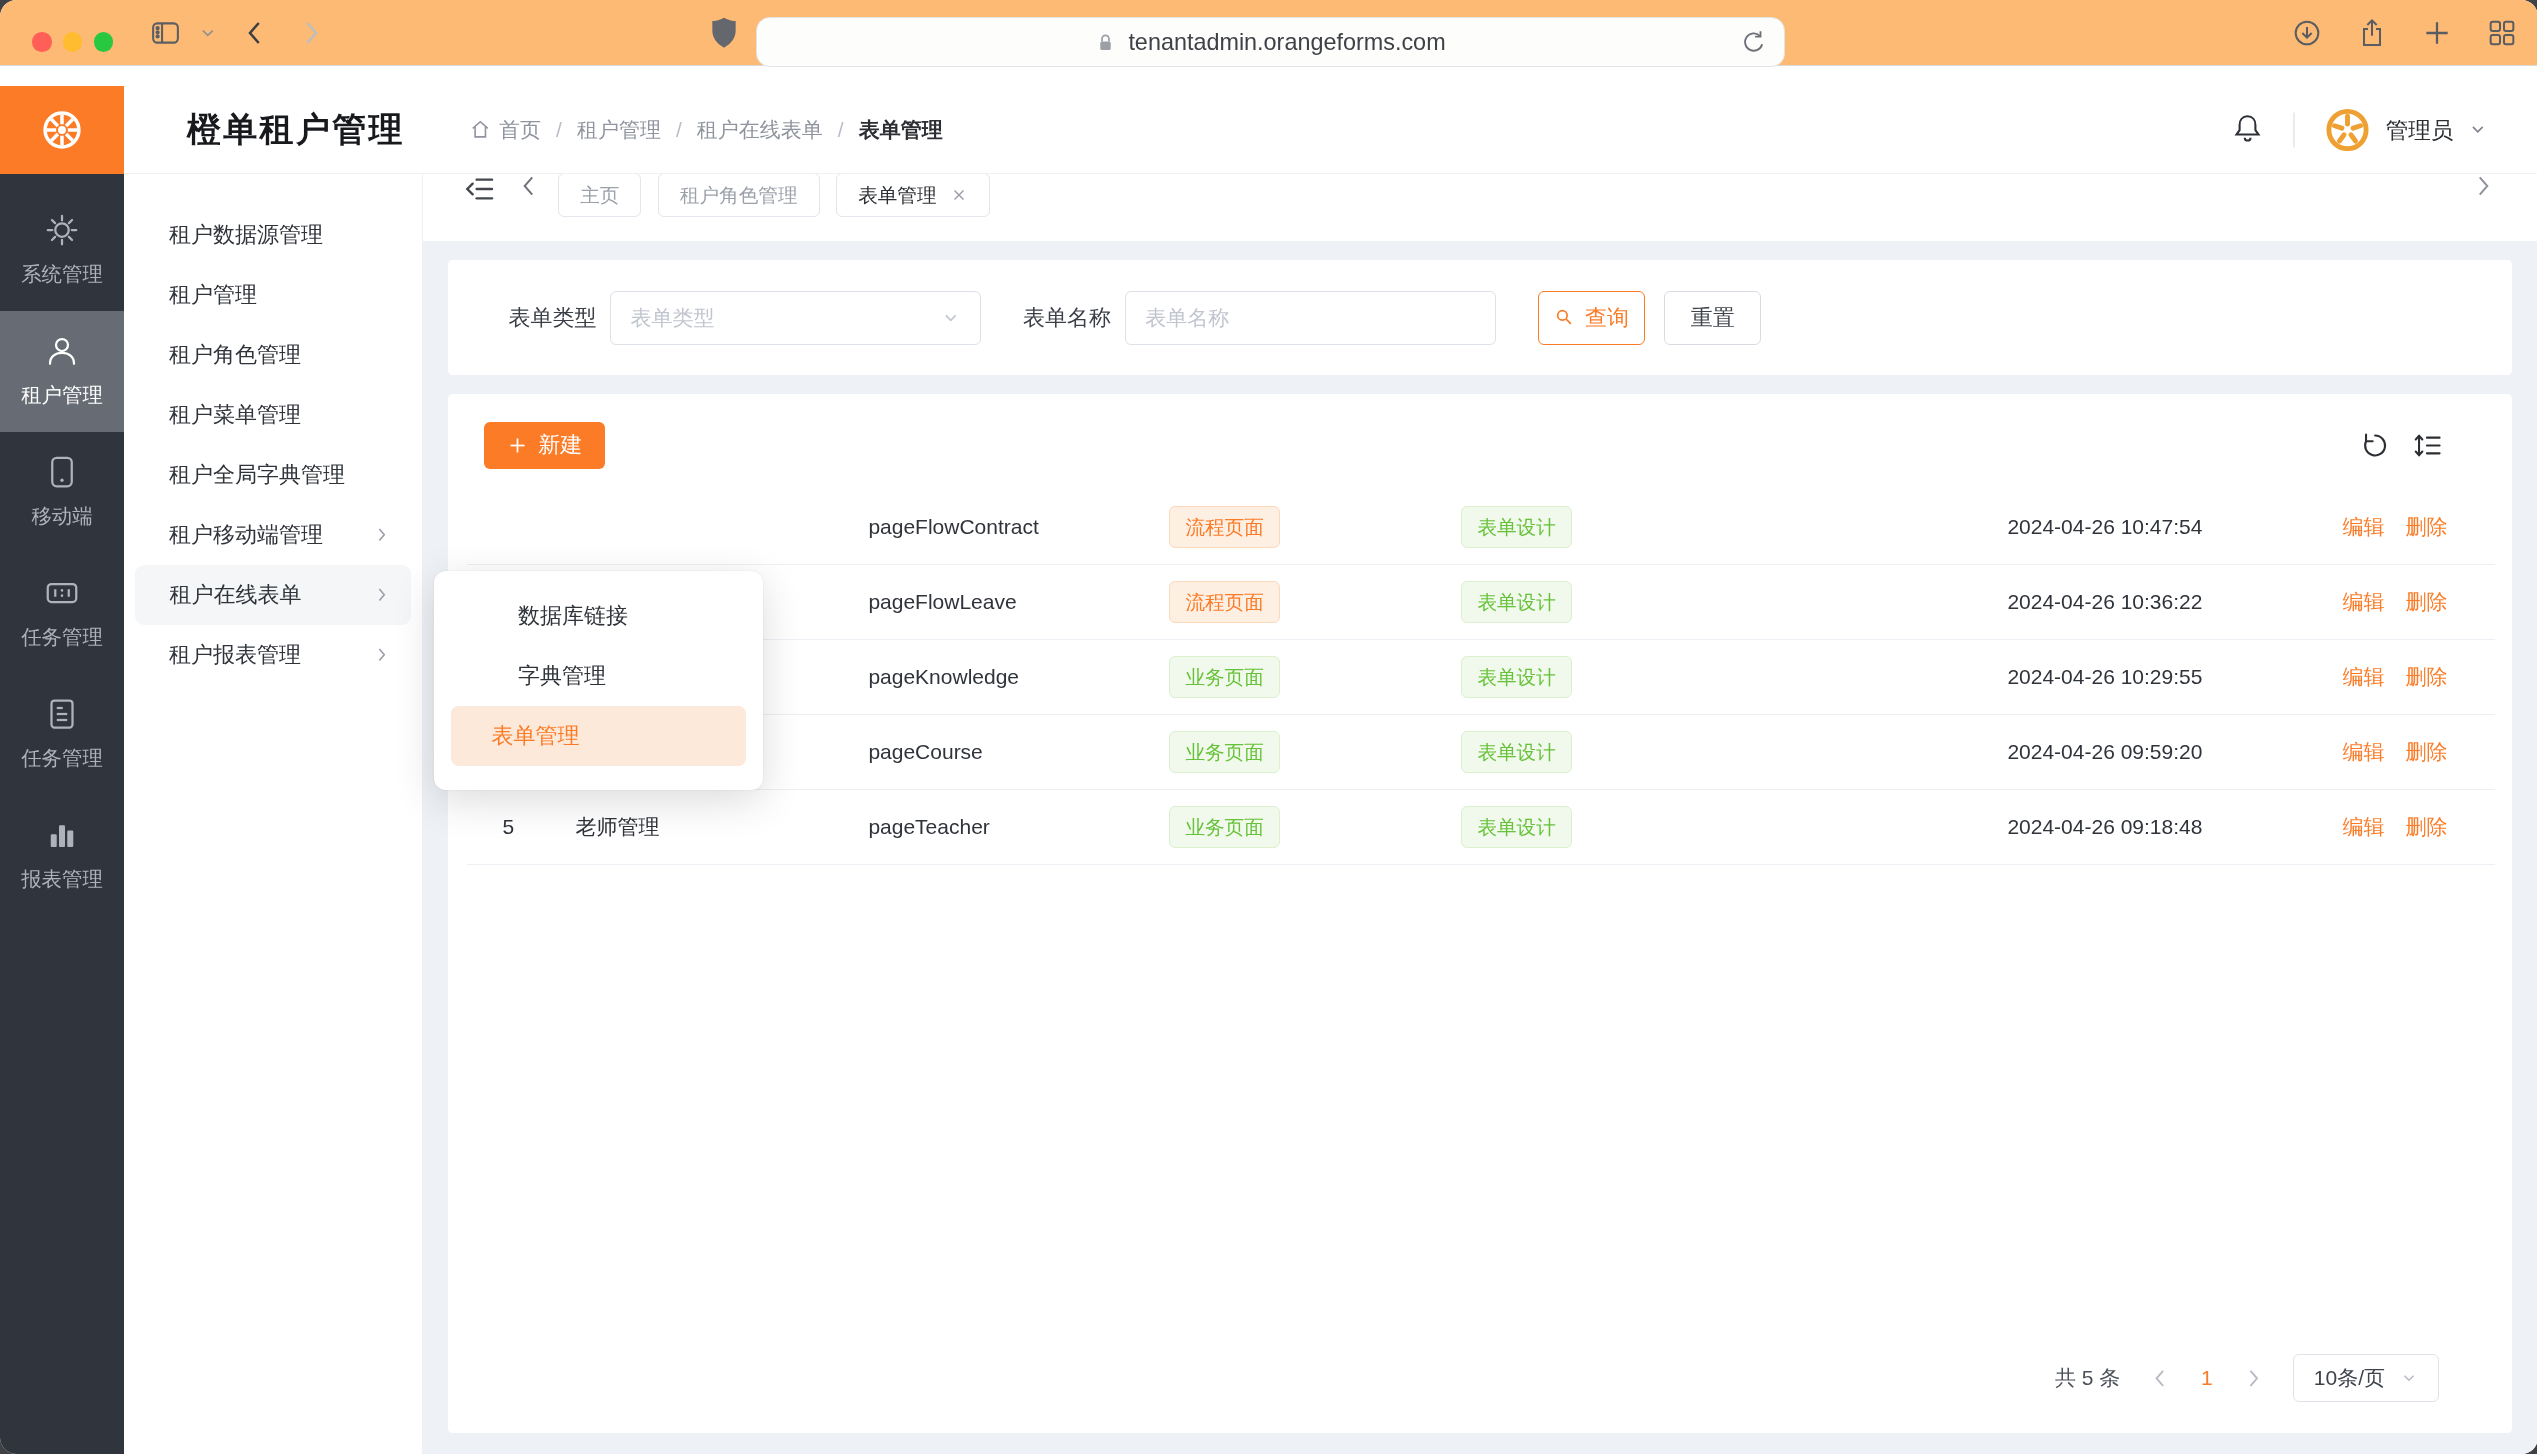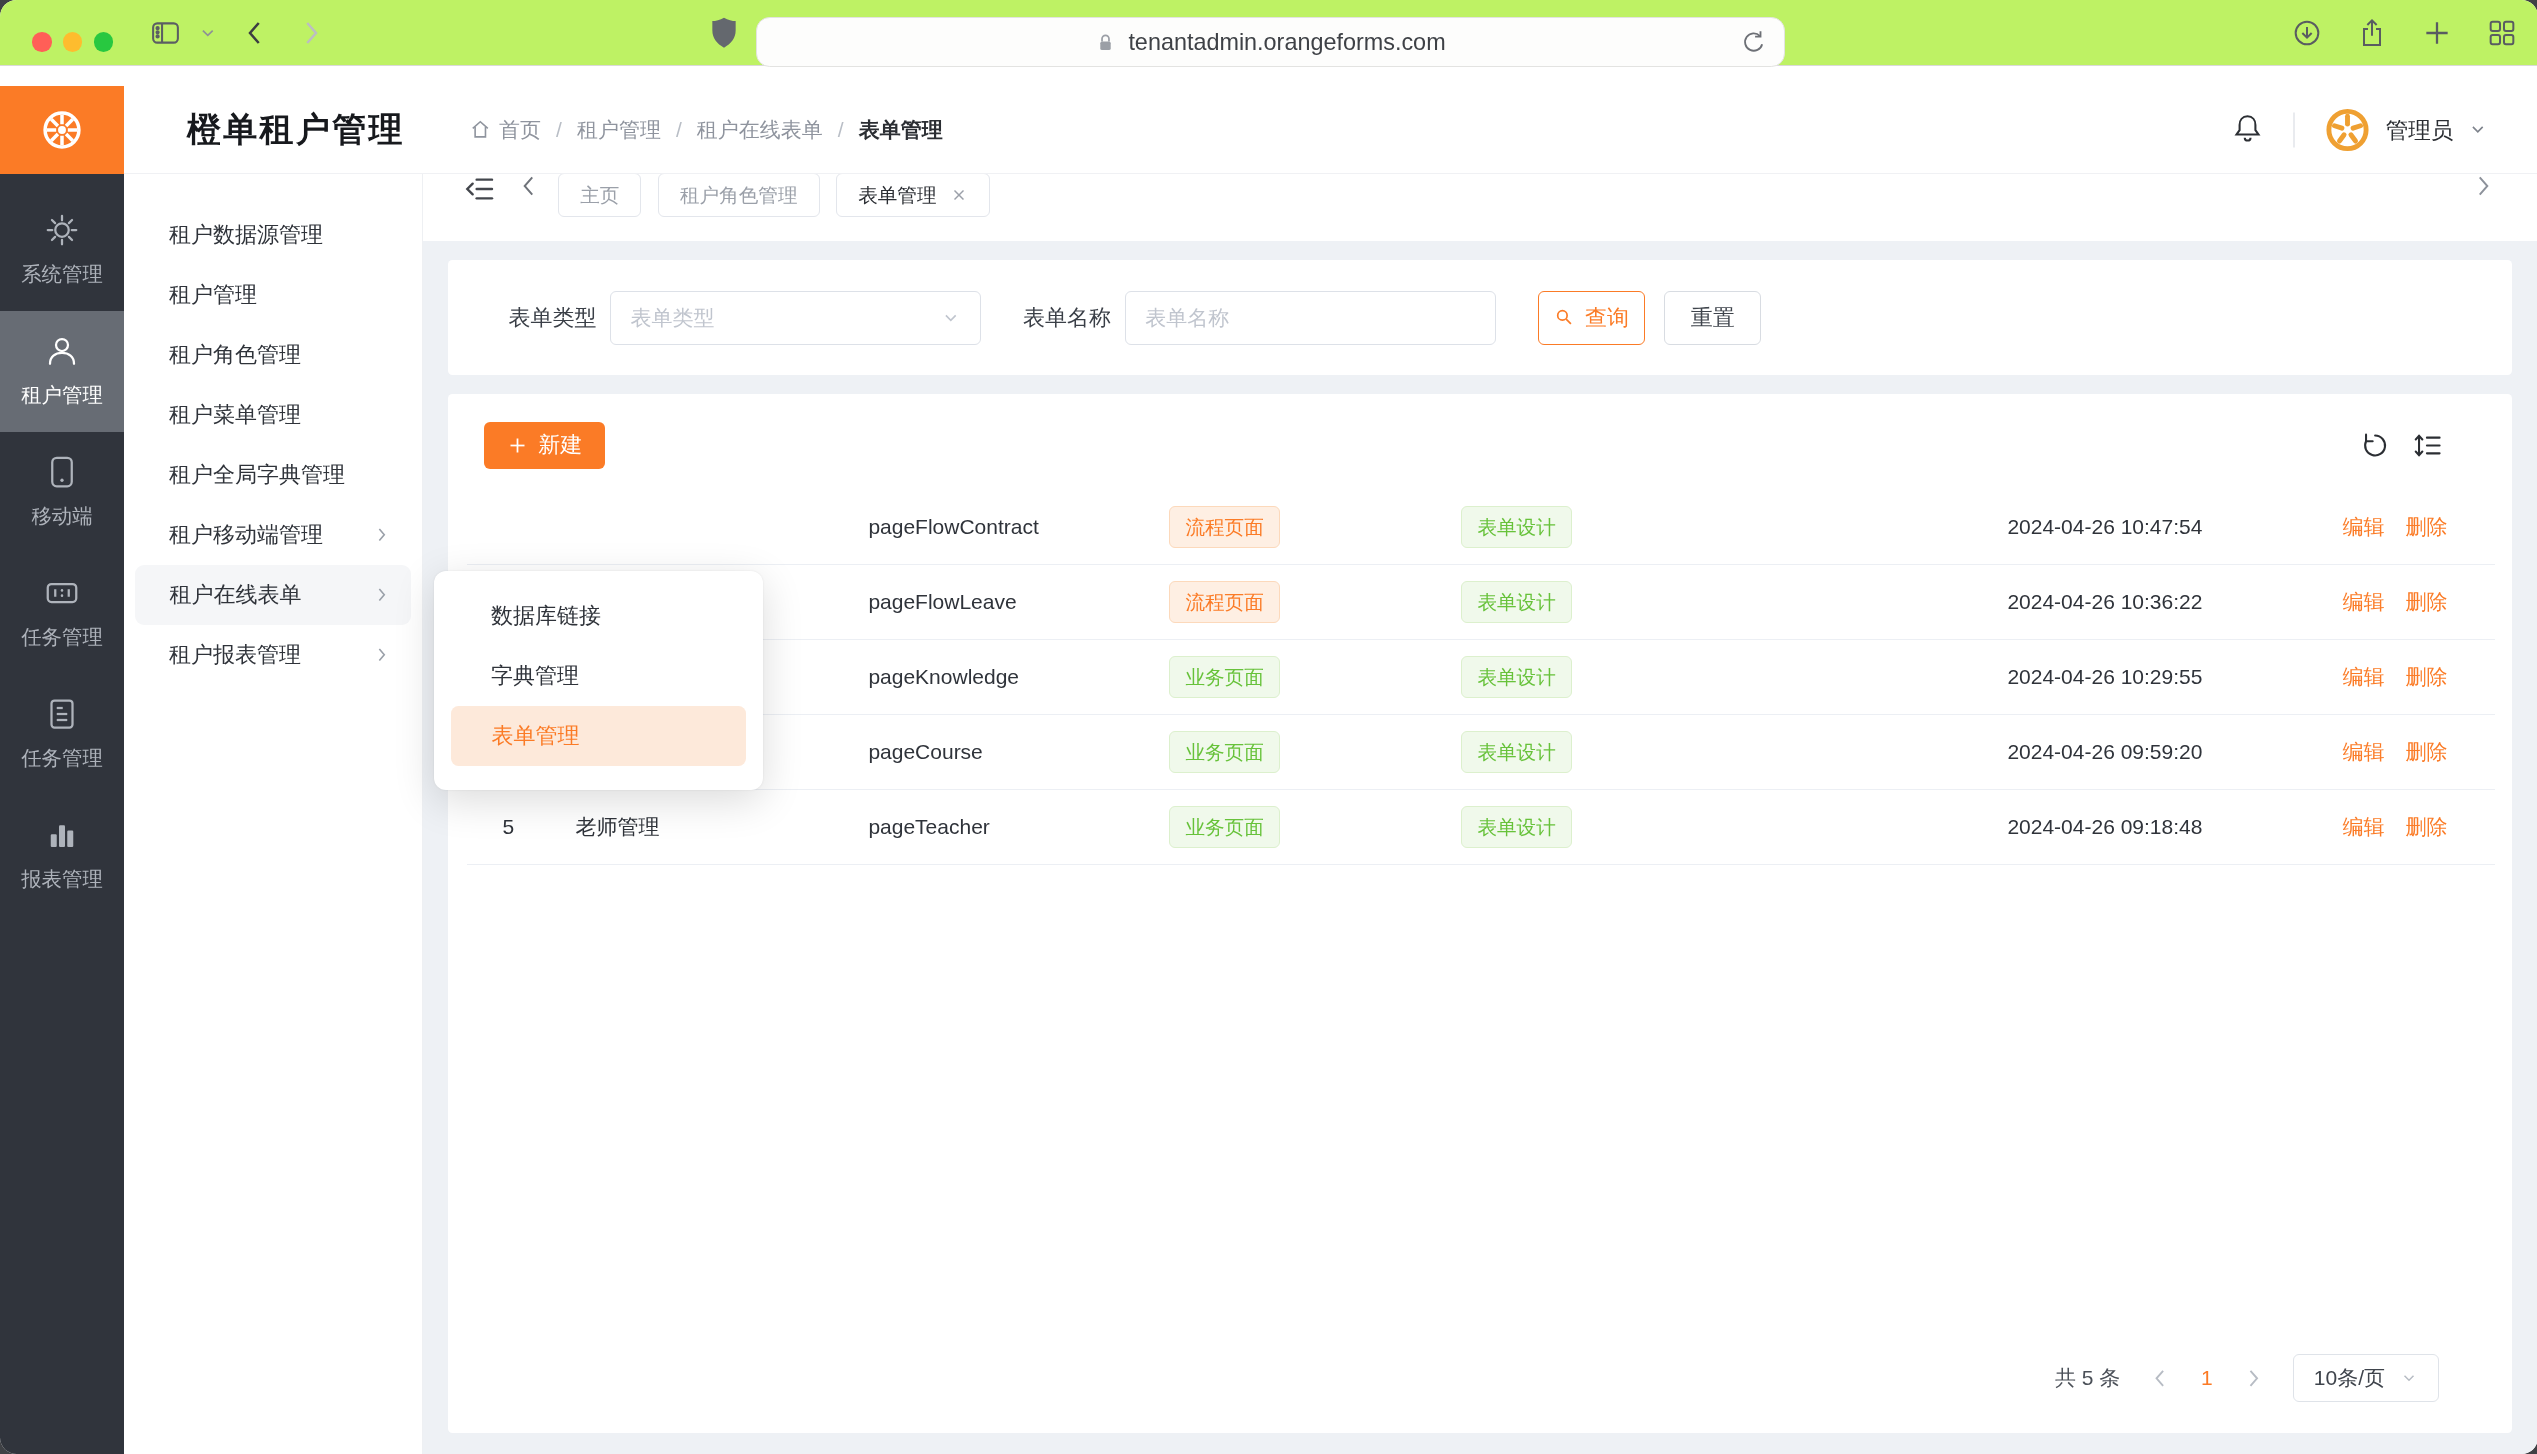--- a/index.html
+++ b/index.html
@@ -1,21 +1,21 @@
 <!DOCTYPE html>
 <html style="font-size:12px"><head>
 <meta charset="utf-8">
 <style>
   * { margin:0; padding:0; box-sizing:border-box; }
   html,body { width:100%; height:100%; }
   body { background:#3f4145; font-family:"Liberation Sans", sans-serif; }
   .screen { position:relative; width:2538px; height:1454px; border-radius:16.6px; overflow:hidden; background:#fff; }
 
   
-  .chrome { position:absolute; top:0; left:0; right:0; height:66px; background:#bef264; border-bottom:1.5px solid #dadad8; }
+  .chrome { position:absolute; top:0; left:0; right:0; height:66px; background:#fdba74; border-bottom:1.5px solid #dadad8; }
   .traffic { position:absolute; left:32px; top:32px; display:flex; gap:11.3px; }
   .dot { width:19.6px; height:19.6px; border-radius:50%; }
   .dot.red{ background:#ff5f57; } .dot.yellow{ background:#febc2e; } .dot.green{ background:#28c840; }
   .chrome svg { display:block; }
   .cicon { position:absolute; top:50%; transform:translateY(-50%); color:#5b5e63; cursor:default; }
   .urlbar { position:absolute; left:756px; top:17.3px; width:1029px; height:50px; background:#fdfdfc; border:1.5px solid #e3e3e1;
             border-radius:13.6px; display:flex; align-items:center; justify-content:center; gap:12px; color:#3e4146; font-size:23.4px; }
   .urlbar .reload { position:absolute; right:16.6px; color:#6d7076; }
   .chrome-right { position:absolute; right:19.6px; top:50%; transform:translateY(-50%); display:flex; align-items:center; gap:33px; color:#595c61; }
 
@@ -46,21 +46,21 @@
   
   .sidebar { position:absolute; top:173px; left:124px; width:299px; bottom:0; background:#fff; border-right:1.5px solid #eef0f3; padding-top:32px; z-index:4; }
   .side-item { height:60px; display:flex; align-items:center; padding:0 30px 0 45px; font-size:22px; color:#2f333a; cursor:pointer; }
   .side-item .grow { flex:1; }
   .side-item .chev { color:#9aa0a9; }
   .side-item.hovered { background:#f5f6f8; border-radius:9px; margin:0 10.6px; padding:0 19.6px 0 35px; }
 
   
   .flyout { position:absolute; left:434px; top:571px; width:329px; height:219px; background:#fff; border-radius:12px;
             box-shadow:0 10.6px 42px rgba(0,0,0,.14), 0 0 2.3px rgba(0,0,0,.08); padding-top:15px; z-index:50; }
-  .fly-item { height:60px; display:flex; align-items:center; padding-left:57px; font-size:22px; color:#2f333a; cursor:pointer; }
+  .fly-item { height:60px; display:flex; align-items:center; padding-left:84px; font-size:22px; color:#2f333a; cursor:pointer; }
   .fly-item.active { margin:0 16.6px; border-radius:7.5px; background:#fde9da; color:#fb7b26; padding-left:41px; }
 
   
   .main { position:absolute; top:173px; left:422px; right:0; bottom:0; background:#eef1f5; }
   .tabbar { position:absolute; top:0; left:0; right:0; height:68px; background:#fff; display:flex; padding:0 42px; }
   .tab-tool { color:#43464c; cursor:pointer; }
   .tab-nav { color:#6f737a; margin-left:19.6px; cursor:pointer; }
   .tab { height:44px; border:1.5px solid #e3e6ec; border-radius:6px; display:flex; align-items:center; padding:0 21px; font-size:19.6px;
          color:#9ba0a9; margin-left:16.6px; background:#fff; cursor:pointer; white-space:nowrap; }
   .tab.active { color:#2b2e33; gap:13.6px; }

